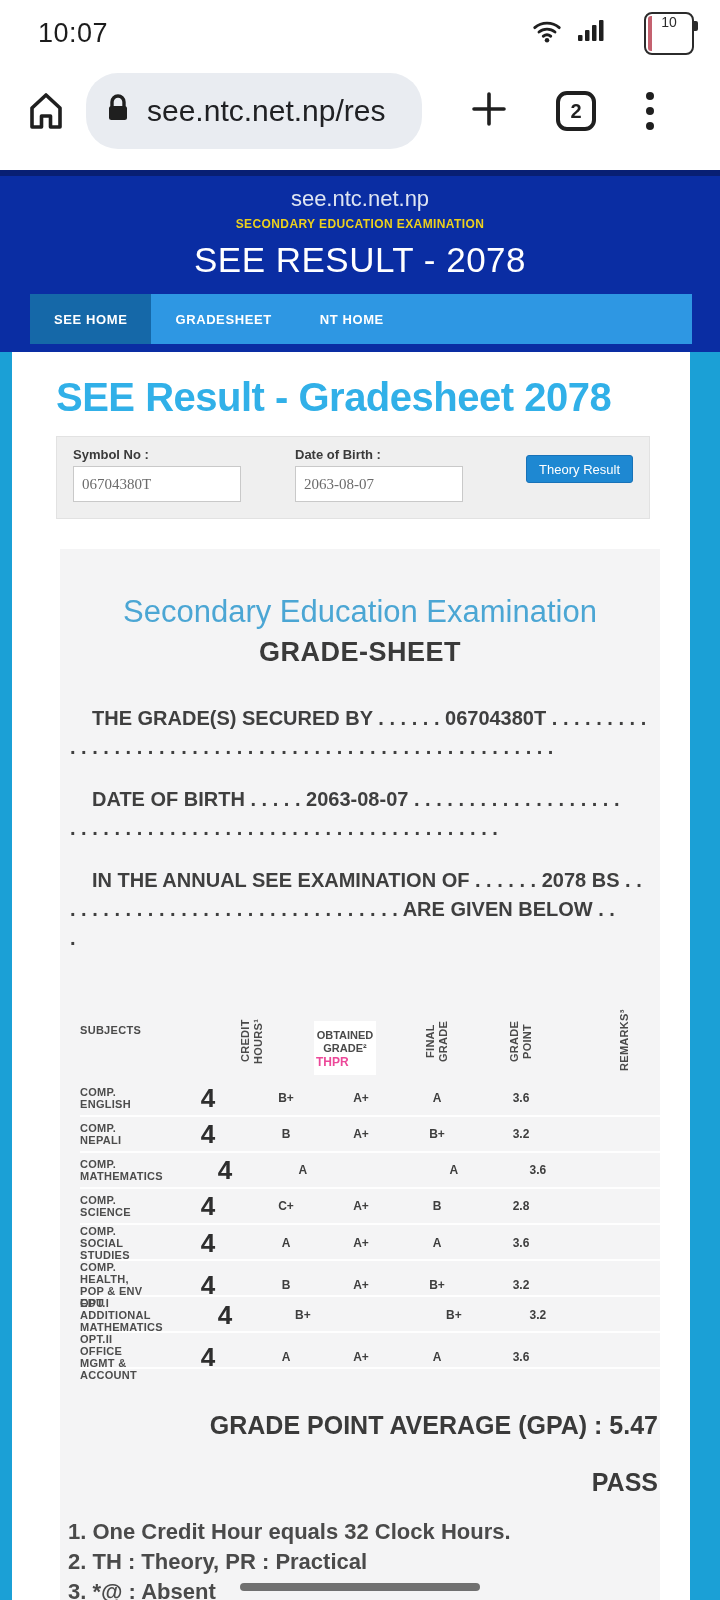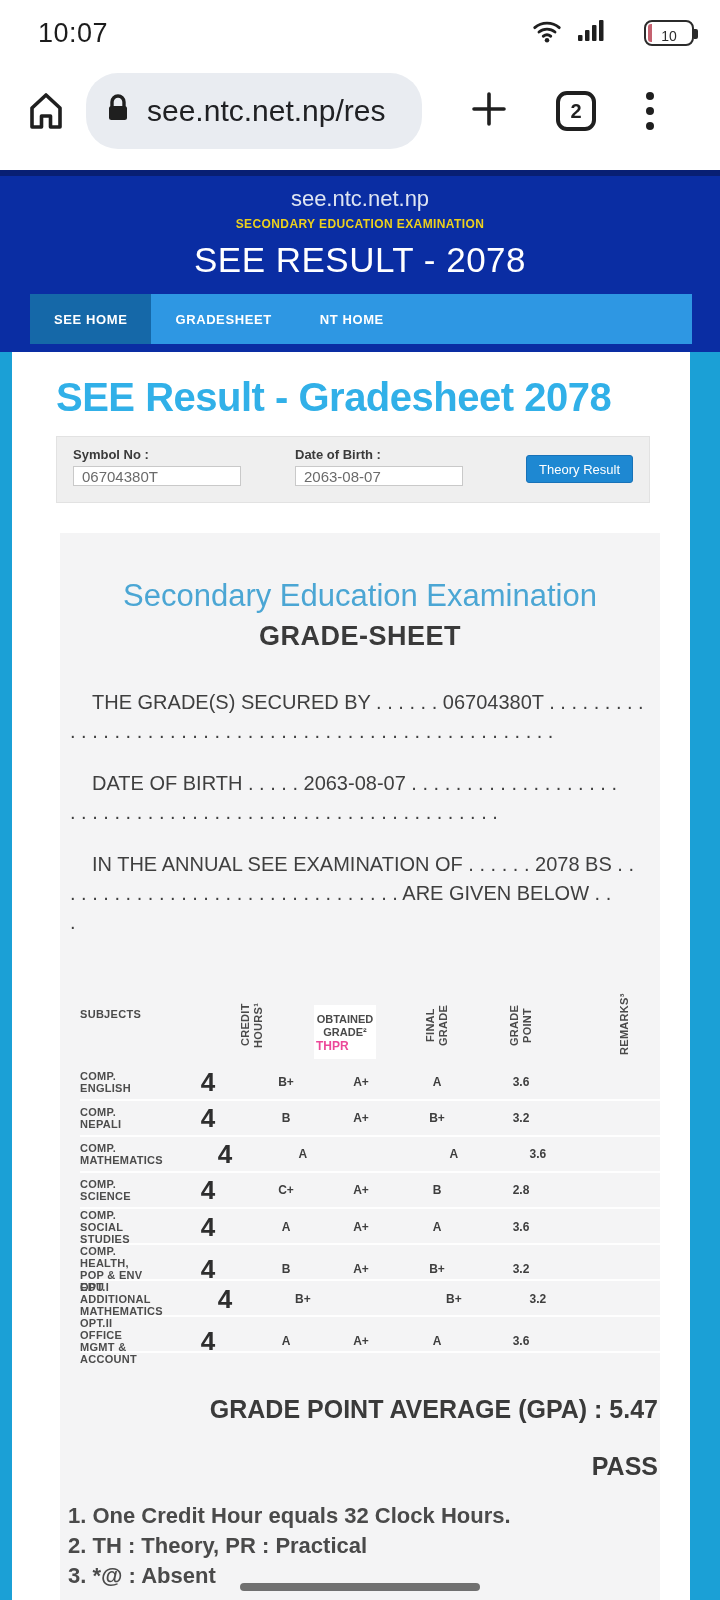--- a/index.html
+++ b/index.html
@@ -4,22 +4,22 @@
 <style>
   * { margin:0; padding:0; box-sizing:border-box; }
   html,body { width:720px; height:1600px; overflow:hidden; background:#fff;
               font-family:"Liberation Sans", sans-serif; }
 
   
   .status-bar { height:60px; display:flex; align-items:center; justify-content:space-between;
                 padding:6px 26px 0 38px; background:#fff; }
   .sb-time { font-size:27px; color:#1c1c1c; letter-spacing:.5px; }
   .sb-icons { display:flex; align-items:center; gap:12px; }
-  .batt { position:relative; width:50px; height:26px; border:2.5px solid #2b2b2b; border-radius:8px;
-          display:flex; align-items:flex-end; justify-content:center;margin-left:24px; }
+  .batt { position:relative; width:50px; height:43px; border:2.5px solid #2b2b2b; border-radius:8px;
+          display:flex; align-items:flex-start; justify-content:center;margin-left:24px; }
   .batt:after { content:""; position:absolute; right:-6px; top:7px; width:4px; height:10px;
                 background:#2b2b2b; border-radius:0 2px 2px 0; }
   .batt-fill { position:absolute; left:2px; top:2px; bottom:2px; width:4px; background:#c4616f; border-radius:3px 0 0 3px; }
   .batt-txt { font-size:14px; color:#2b2b2b; position:relative; }
 
   
   .toolbar { height:110px; display:flex; align-items:center; padding:0 16px 8px 22px; background:#fff; }
   .url-pill { width:336px; height:76px; margin-left:16px; background:#e9ecf1; border-radius:32px;
               display:flex; align-items:center; padding:0 18px; overflow:hidden; }
   .url-text { font-size:30px; color:#202124; margin-left:15px; white-space:nowrap; overflow:hidden; }
@@ -43,33 +43,33 @@
   
   .site-body { background:#1ba0d6; height:1262px; }
   .content-panel { margin:0 30px 0 12px; background:#fff; height:100%; overflow:hidden; }
 
   .page-title { color:#31b0e8; font-size:40px; font-weight:bold; letter-spacing:-.5px;
                 padding:22px 0 0 44px; line-height:46px; }
 
   .search-form { margin:16px 40px 0 44px; background:#efefef; border:1px solid #e2e2e2;
                  padding:10px 16px 16px; display:flex; align-items:flex-start; }
   .field label { display:block; font-size:13px; font-weight:bold; color:#3a3a3a; margin-bottom:4px; }
-  .field input { width:168px; height:20px; border:1px solid #c9c9c9; background:#fff; padding:0 8px;
-                 font-size:15px; color:#6b6b6b; font-family:Liberation Sans, sans-serif; }
+  .field input { width:168px; height:36px; border:1px solid #c9c9c9; background:#fff; padding:0 8px;
+                 font-size:15px; color:#6b6b6b; font-family:Liberation Serif, serif; }
   .field + .field { margin-left:54px; }
   .search-btn { margin-left:auto; margin-top:8px; height:28px; padding:0 12px; background:#1e88d2;
                 border:1px solid #1872b8; border-radius:3px; color:#fff; font-size:13px;
                 font-family:"Liberation Sans",sans-serif; cursor:pointer; }
 
   
   .card { margin:30px 30px 0 48px; background:#f4f4f5; min-height:1120px; padding-bottom:30px; }
   .card-heading { text-align:center; padding-top:46px; color:#4ba6d4; font-size:31px; line-height:34px; }
   .card-subheading { text-align:center; margin-top:8px; color:#3a3a3a; font-size:27px; font-weight:bold; letter-spacing:.5px; }
 
-  .statements { margin:36px 6px 0 10px; color:#3f3f3f; font-weight:normal; font-size:20px; line-height:29px; }
+  .statements { margin:36px 6px 0 10px; color:#3f3f3f; font-weight:bold; font-size:20px; line-height:29px; }
   .stmt { white-space:nowrap; overflow:hidden; }
   .stmt.lead { padding-left:22px; }
   .stmt-group + .stmt-group { margin-top:23px; }
 
   .gs-table { margin-top:32px; padding-left:20px; }
   .gs-header, .gs-row { display:grid; align-items:center;gap:44px; }
   .gs-header { grid-template-columns:1fr 36px 62px 34px 46px 72px; height:96px; align-items:end; padding-bottom:6px; }
   .gs-row { grid-template-columns:1fr 36px 32px 30px 34px 46px 72px; height:36px;
             border-bottom:2px solid rgba(255,255,255,.85); }
   .th-label { font-size:11px; font-weight:bold; color:#4a4a4a; letter-spacing:.3px; align-self:center; }

